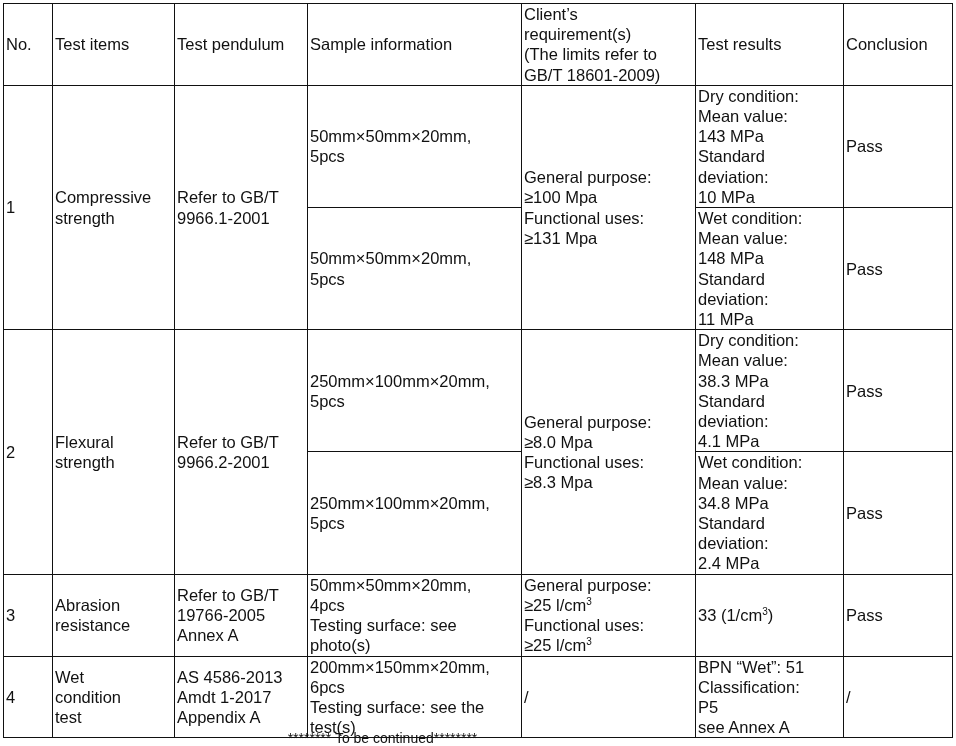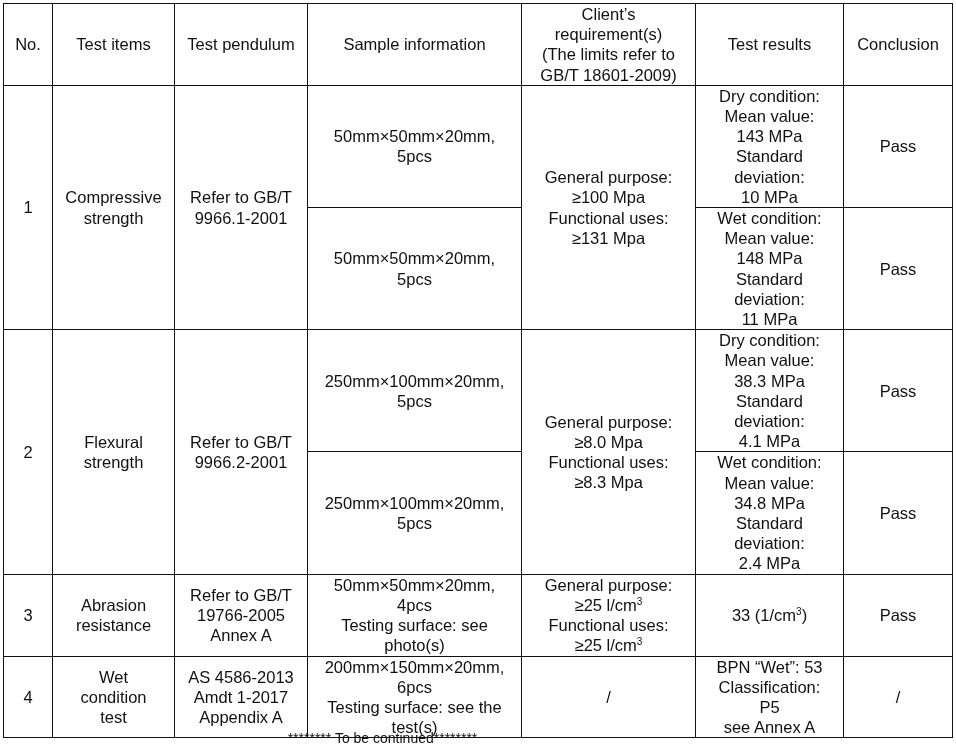--- a/index.html
+++ b/index.html
@@ -6,21 +6,21 @@
   body { width: 956px; height: 746px; position: relative; overflow: hidden;
          font-family: "Liberation Sans", sans-serif; color: #111; }
   table.report {
     position: absolute; left: 3px; top: 3px;
     border-collapse: collapse; table-layout: fixed;
     width: 949px;
     font-size: 16.5px; line-height: 20.2px;
   }
   table.report td, table.report th {
     border: 1.4px solid #111;
-    text-align: center; vertical-align: middle;
+    text-align: left; vertical-align: middle;
     padding: 0 2px; font-weight: normal;
     overflow: hidden;
   }
   .hdr th { height: 80px; }
   .r121 { height: 120px; }
   .r80 { height: 80px; }
   .pre { white-space: pre-line; }
   sup { font-size: 10px; line-height: 0; vertical-align: 6px; }
   .footer {
     position: absolute; top: 730px; left: 0; width: 765px; text-align: center;
@@ -147,21 +147,21 @@
 condition
 test</td>
       <td class="pre">AS 4586-2013
 Amdt 1-2017
 Appendix A</td>
       <td class="pre">200mm×150mm×20mm,
 6pcs
 Testing surface: see the
 test(s)</td>
       <td>/</td>
-      <td class="pre">BPN “Wet”: 53
+      <td class="pre">BPN “Wet”: 51
 Classification:
 P5
 see Annex A</td>
       <td>/</td>
     </tr>
   </tbody>
 </table>
 
 <div class="footer">******** To be continued********</div>
 

